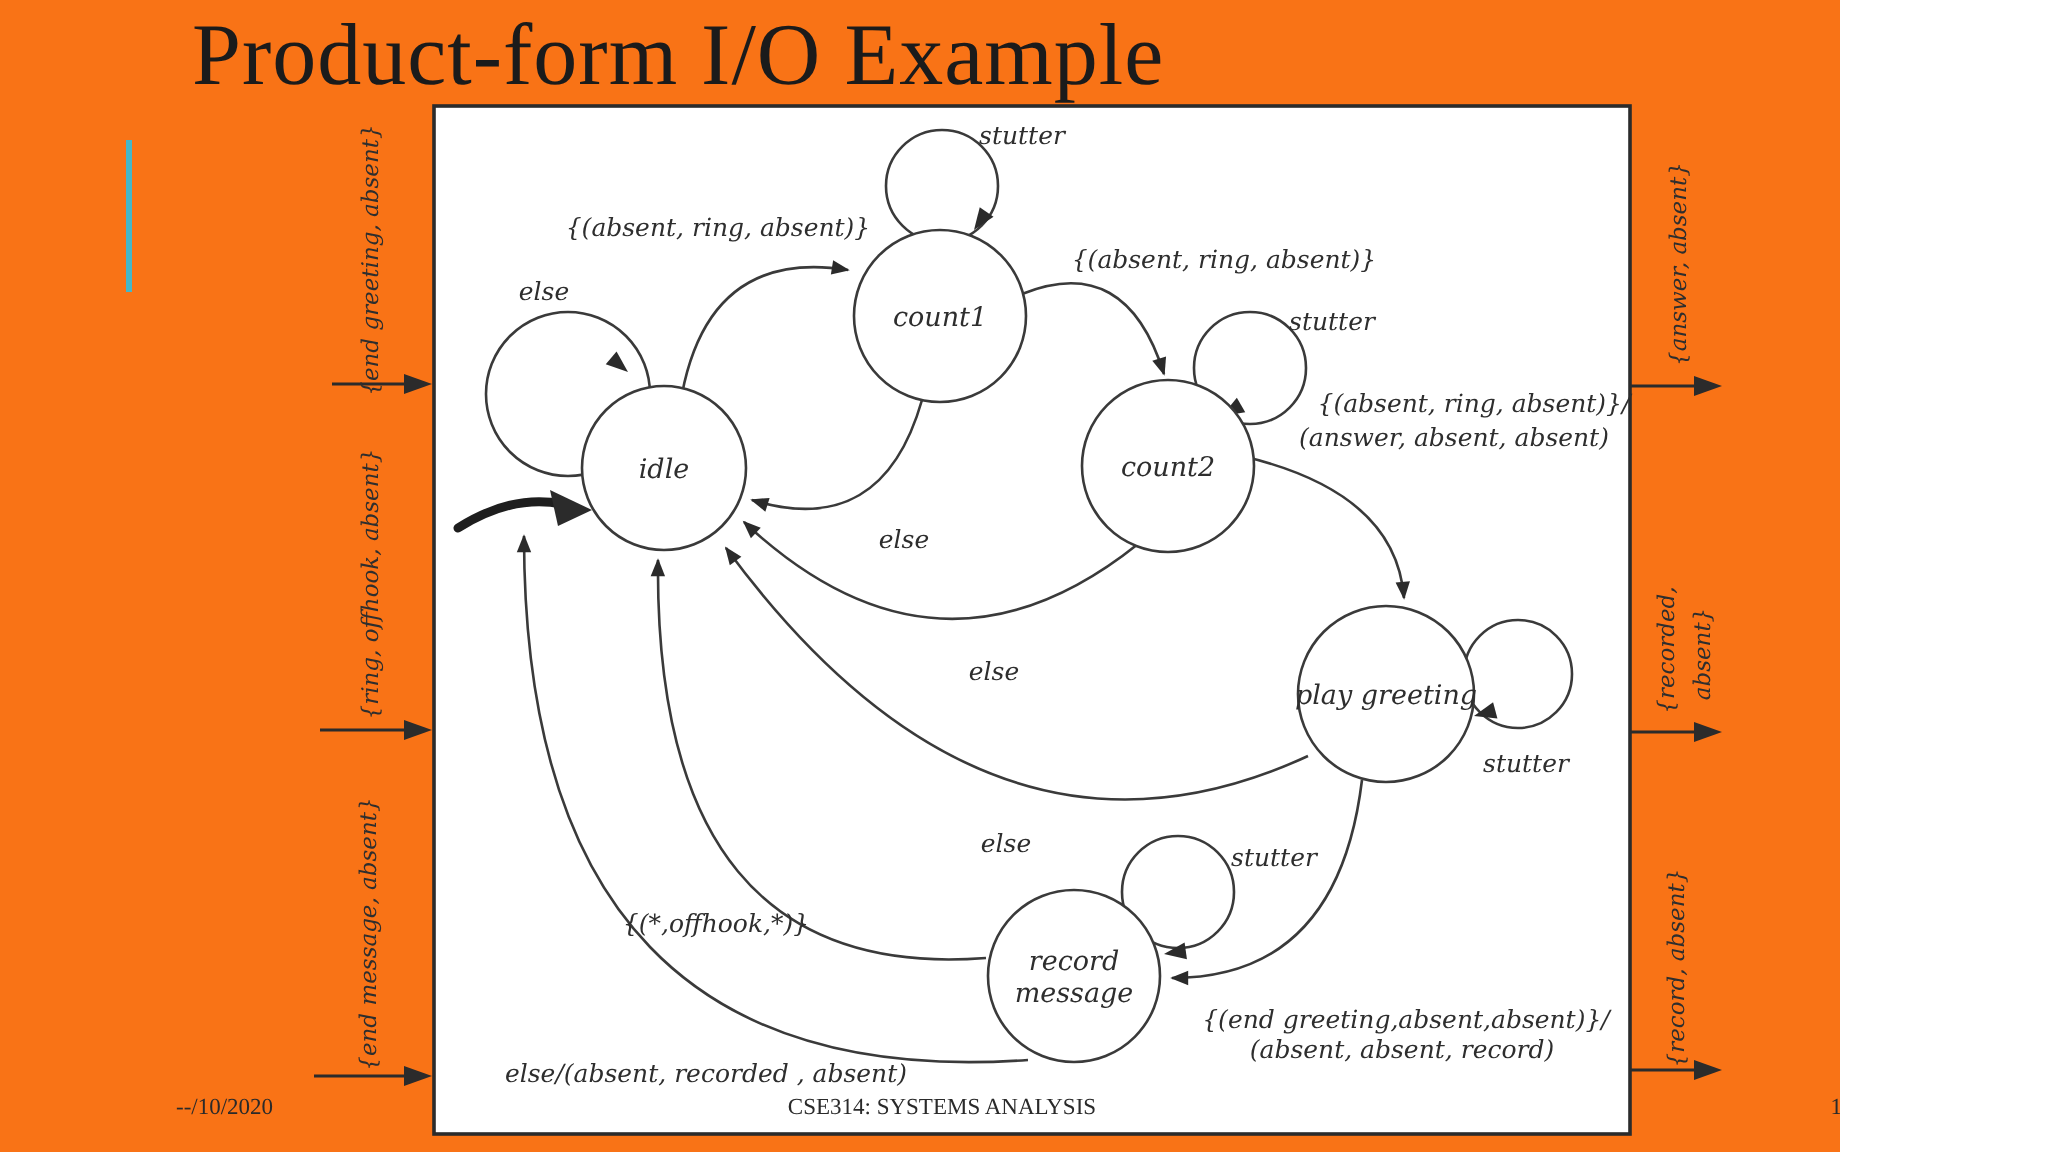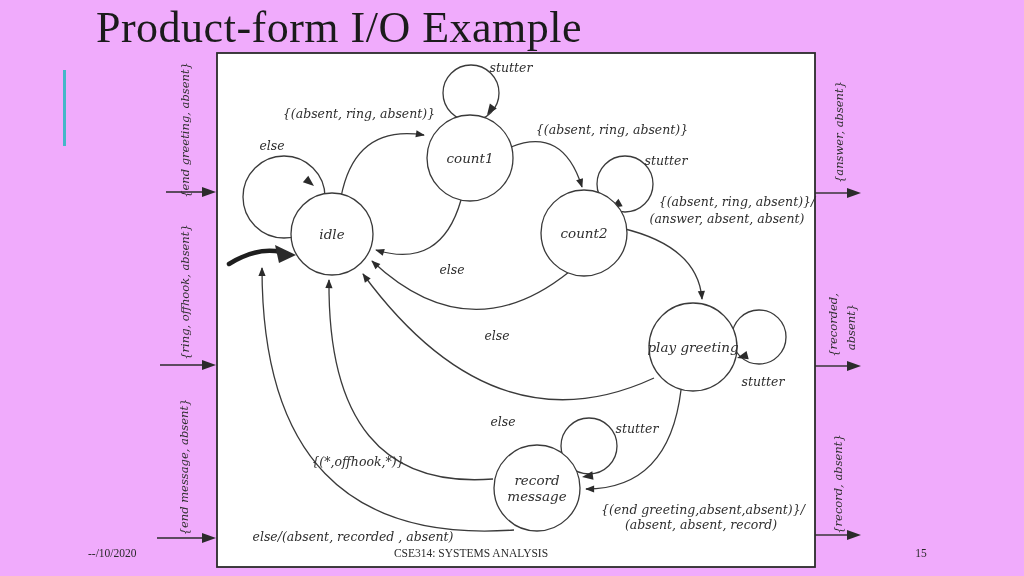--- a/index.html
+++ b/index.html
@@ -1,17 +1,17 @@
 <!DOCTYPE html>
 <html><head>
 <meta charset="utf-8">
 <style>
   html,body { margin:0; padding:0; background:#ffffff; }
   .slide {
-    position:relative; width:1024px; height:576px; background:#f0abfc;
+    position:relative; width:920px; height:576px; background:#f97316;
     overflow:hidden; font-family:"Liberation Serif", serif;
   }
   .slide-title {
     position:absolute; left:96px; top:2px; font-size:44px; color:#1b1b1b;
     font-family:"Liberation Serif", serif; letter-spacing:0.5px; white-space:nowrap;
   }
   .accent-bar {
     position:absolute; left:63px; top:70px; width:3px; height:76px; background:#45b7c8;
   }
   svg.diagram { position:absolute; left:0; top:0; }

